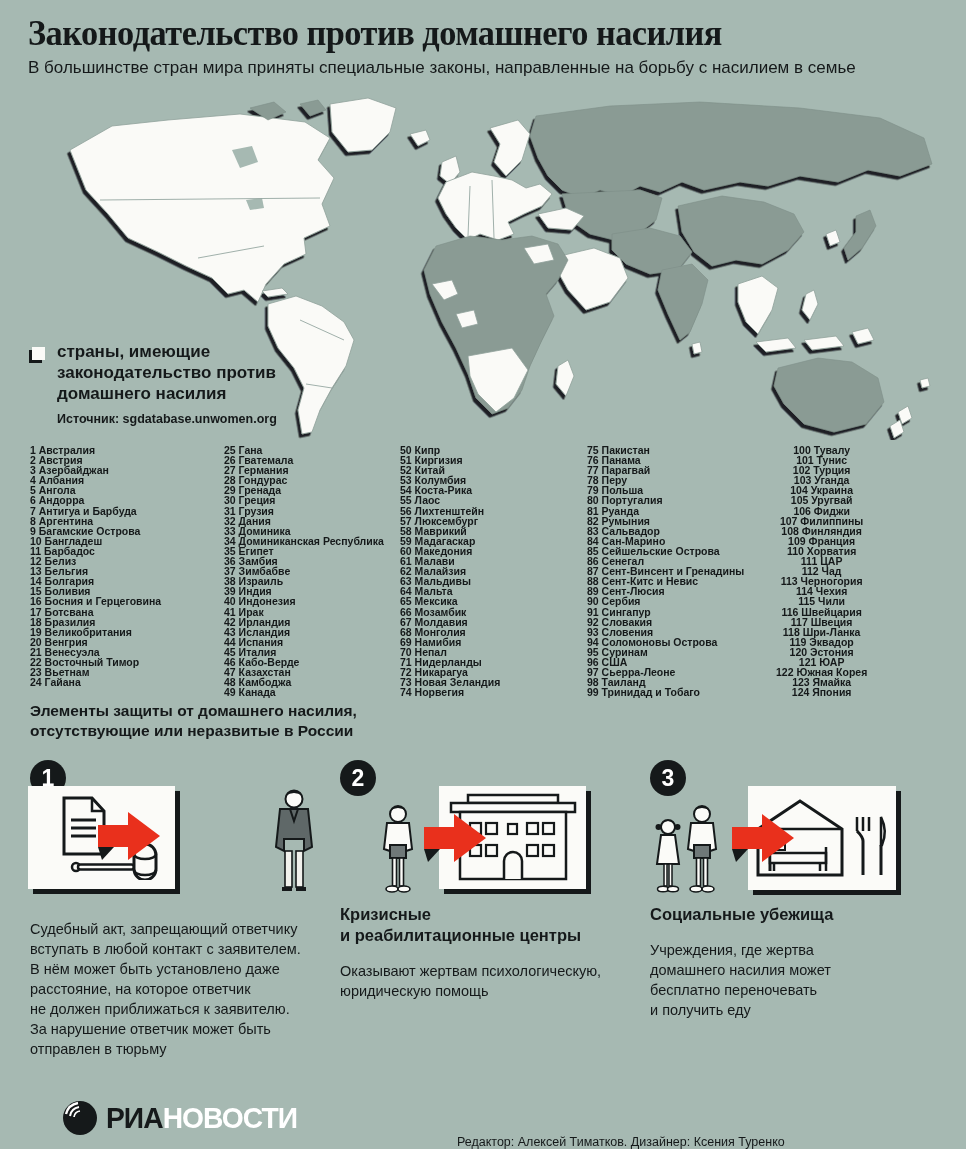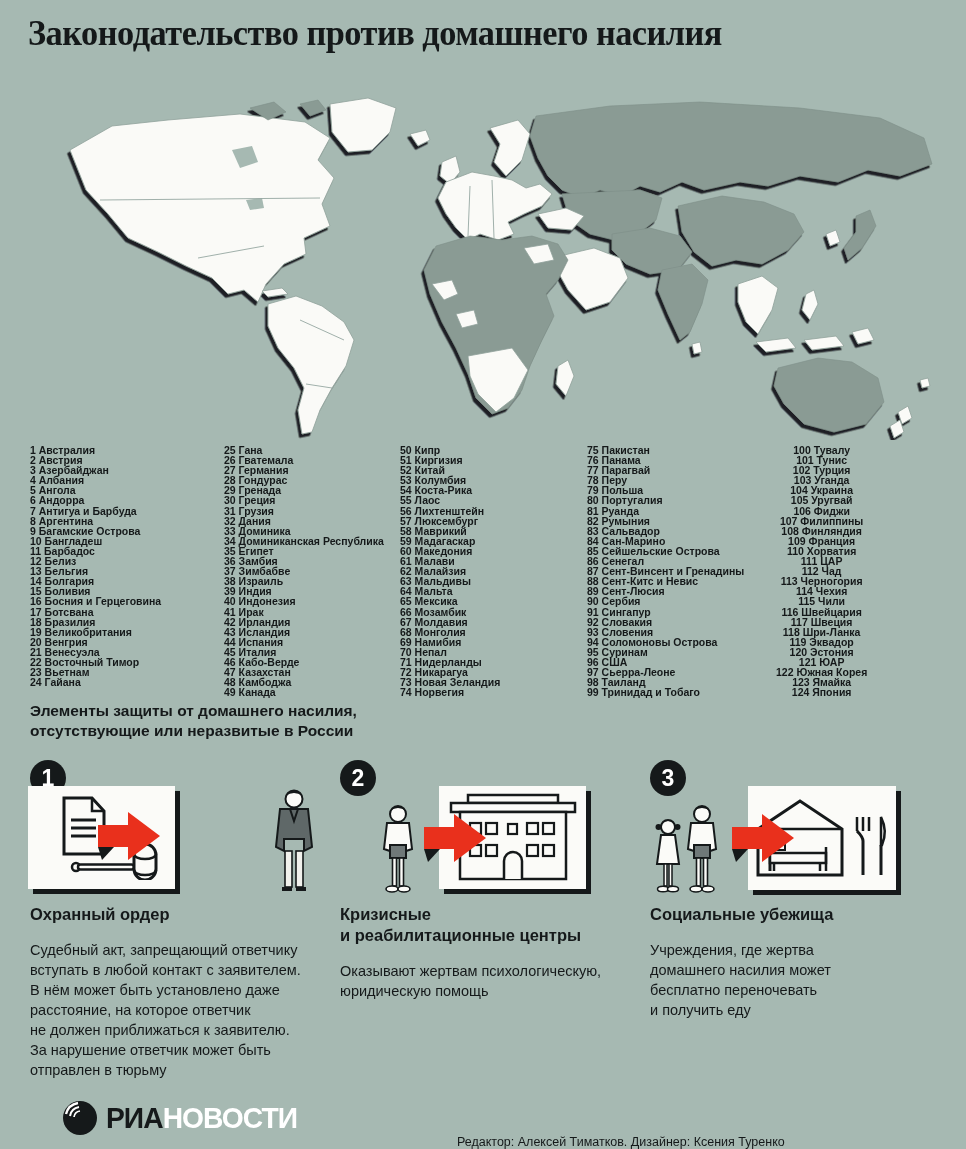--- a/index.html
+++ b/index.html
@@ -53,20 +53,21 @@
   .logo-text { font-weight:bold; font-size:30px; letter-spacing:-1px; transform:scaleX(0.94); transform-origin:left; margin-left:8px; white-space:nowrap; }
   .logo-ria { color:#15191a; } .logo-novosti { color:#ffffff; }
   .credits { position:absolute; left:457px; top:1100px; font-size:12.5px; line-height:16px;margin-top:34px; }
 </style>
 </head>
 <body>
 
 <div class="canvas">
 
   <h1 class="title">Законодательство против домашнего насилия</h1>
+  <p class="subtitle">В большинстве стран мира приняты специальные законы, направленные на борьбу с насилием в семье</p>
 
   <div class="map-wrap">
     <svg class="map" viewBox="0 0 966 352" aria-hidden="true">
       <defs>
         <filter id="landshadow" x="-6%" y="-8%" width="112%" height="116%">
           <feDropShadow dx="-2.5" dy="3.5" stdDeviation="0" flood-color="#15191a" flood-opacity="0.95"></feDropShadow>
         </filter>
       </defs>
       <g filter="url(#landshadow)">
 
@@ -129,20 +130,27 @@
         <path d="M100,112 L320,110"></path>
         <path d="M198,170 L264,158"></path>
         <path d="M300,232 L344,252"></path>
         <path d="M306,296 L332,300"></path>
         <path d="M470,98 L468,148"></path>
         <path d="M492,92 L494,150"></path>
       </g>
     </svg>
   </div>
 
+  <div class="legend">
+    <div class="legend-row">
+      <span class="swatch"></span>
+      <div class="legend-label">страны, имеющие законодательство против домашнего насилия</div>
+    </div>
+    <div class="legend-source">Источник: sgdatabase.unwomen.org</div>
+  </div>
 
   <div class="country-col col-1">
       <div>1 Австралия</div>
       <div>2 Австрия</div>
       <div>3 Азербайджан</div>
       <div>4 Албания</div>
       <div>5 Ангола</div>
       <div>6 Андорра</div>
       <div>7 Антигуа и Барбуда</div>
       <div>8 Аргентина</div>
@@ -311,21 +319,20 @@
       <circle cx="21" cy="11" r="8.5" fill="#fbfbf8" stroke="#15191a" stroke-width="2"></circle>
       <path d="M12.5,11 A8.5 8.5 0 0 1 29.5,11 L29.5,8 Q21,2 12.5,8 Z" fill="#15191a"></path>
       <path d="M7,21 L35,21 L39,59 L31,63 L31,51 L11,51 L11,63 L3,59 Z" fill="#5f6868" stroke="#15191a" stroke-width="2"></path>
       <path d="M17,21 L21,33 L25,21" fill="none" stroke="#15191a" stroke-width="2"></path>
       <rect x="12" y="63" width="7" height="36" fill="#f1f1ec" stroke="#15191a" stroke-width="1.6"></rect>
       <rect x="23" y="63" width="7" height="36" fill="#f1f1ec" stroke="#15191a" stroke-width="1.6"></rect>
       <rect x="9" y="99" width="10" height="4" fill="#15191a"></rect>
       <rect x="23" y="99" width="10" height="4" fill="#15191a"></rect>
     </svg>
     <div class="panel-text">
-      <h3 class="item-title">Охранный ордер</h3>
       <p class="item-body">Судебный акт, запрещающий ответчику
 вступать в любой контакт с заявителем.
 В нём может быть установлено даже
 расстояние, на которое ответчик
 не должен приближаться к заявителю.
 За нарушение ответчик может быть
 отправлен в тюрьму</p>
     </div>
   </div>
 

